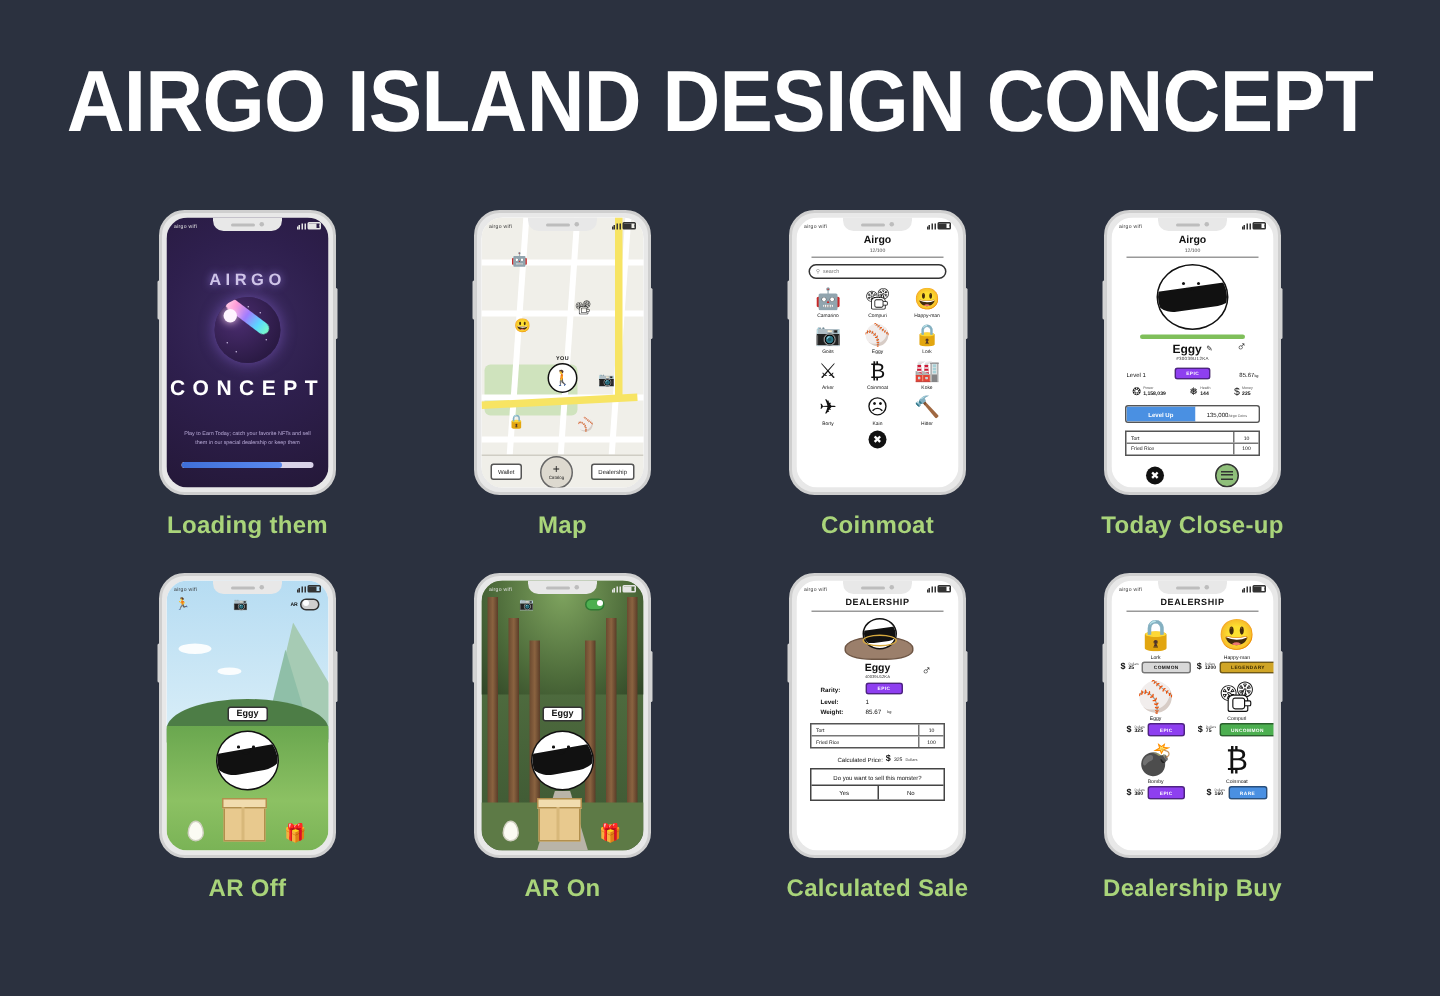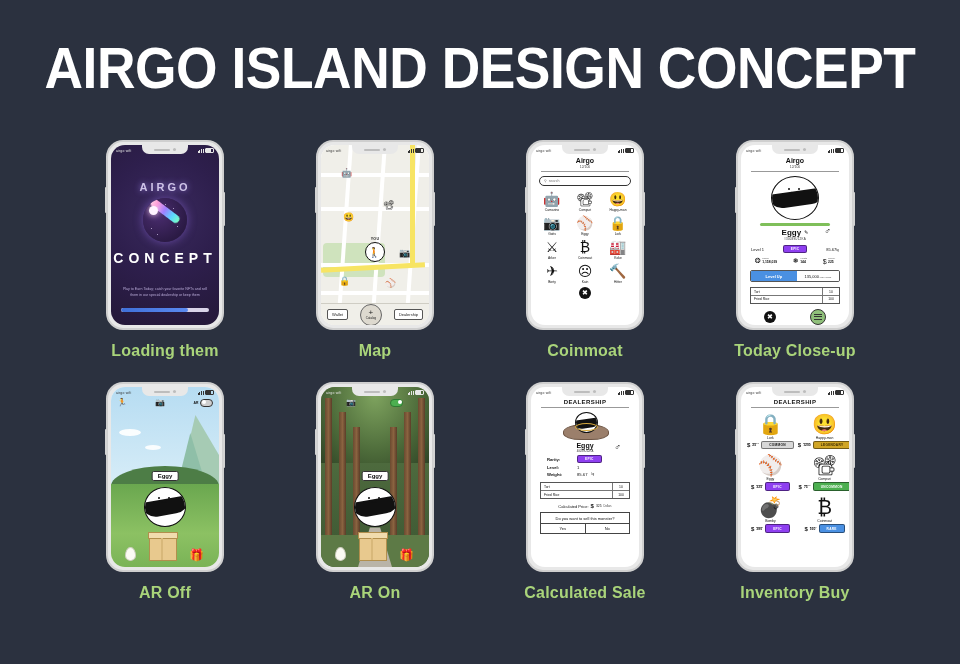--- a/index.html
+++ b/index.html
@@ -890,17 +890,17 @@
                     <i></i>
                     <i></i>
                   </span>
                 <span class="batt">
                     <b></b>
                   </span>
               </span>
             </div>
           </div>
         </div>
-        <div class="caption">Inventory Buy</div>
+        <div class="caption">Dealership Buy</div>
       </div>
     </div>
   </div>
 </div>
 
 </body></html>

